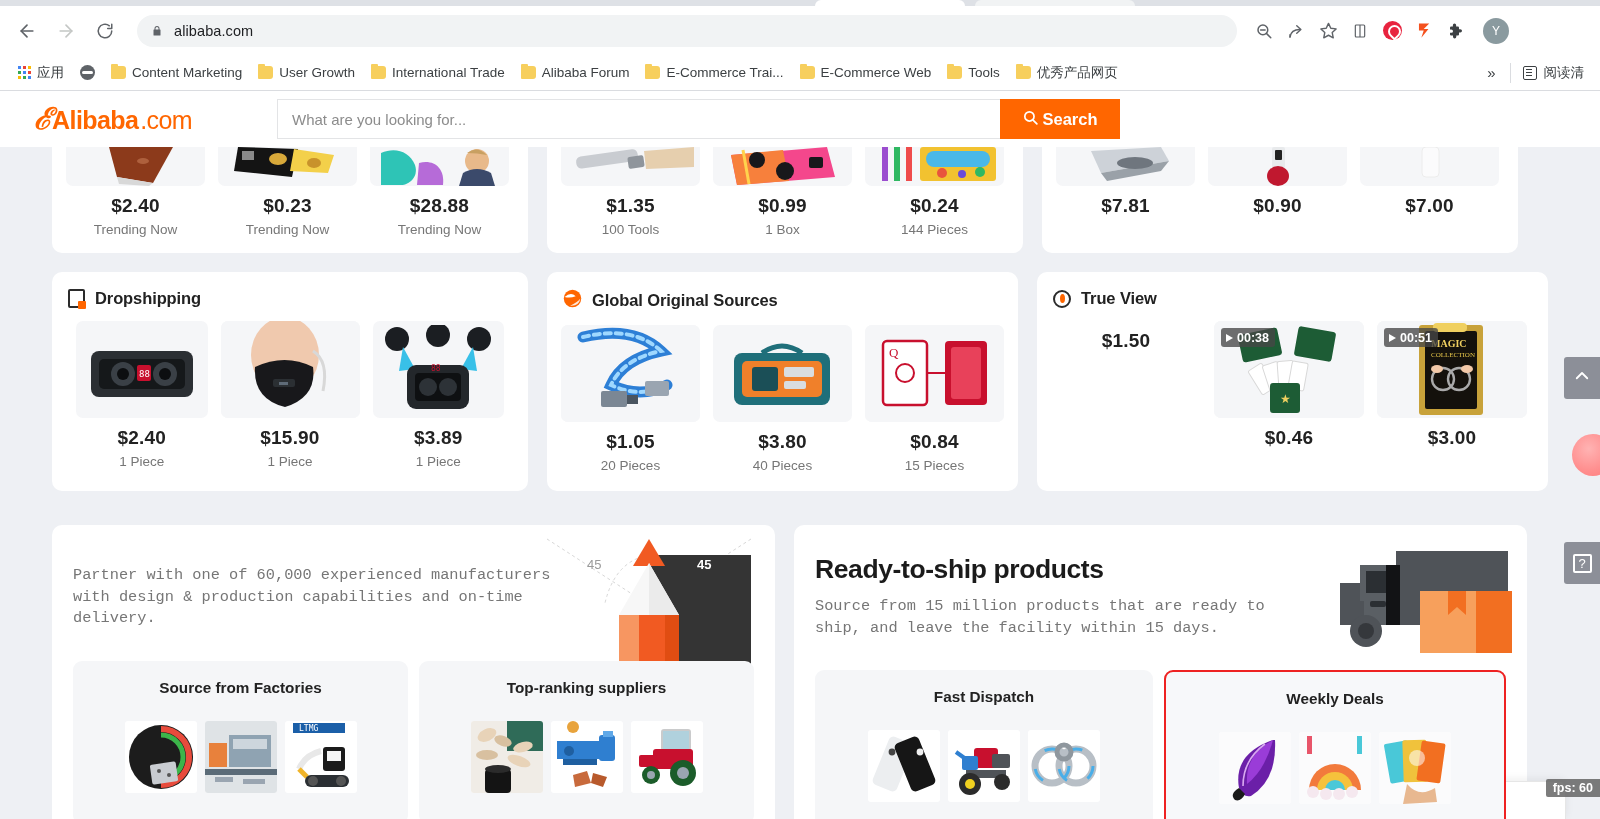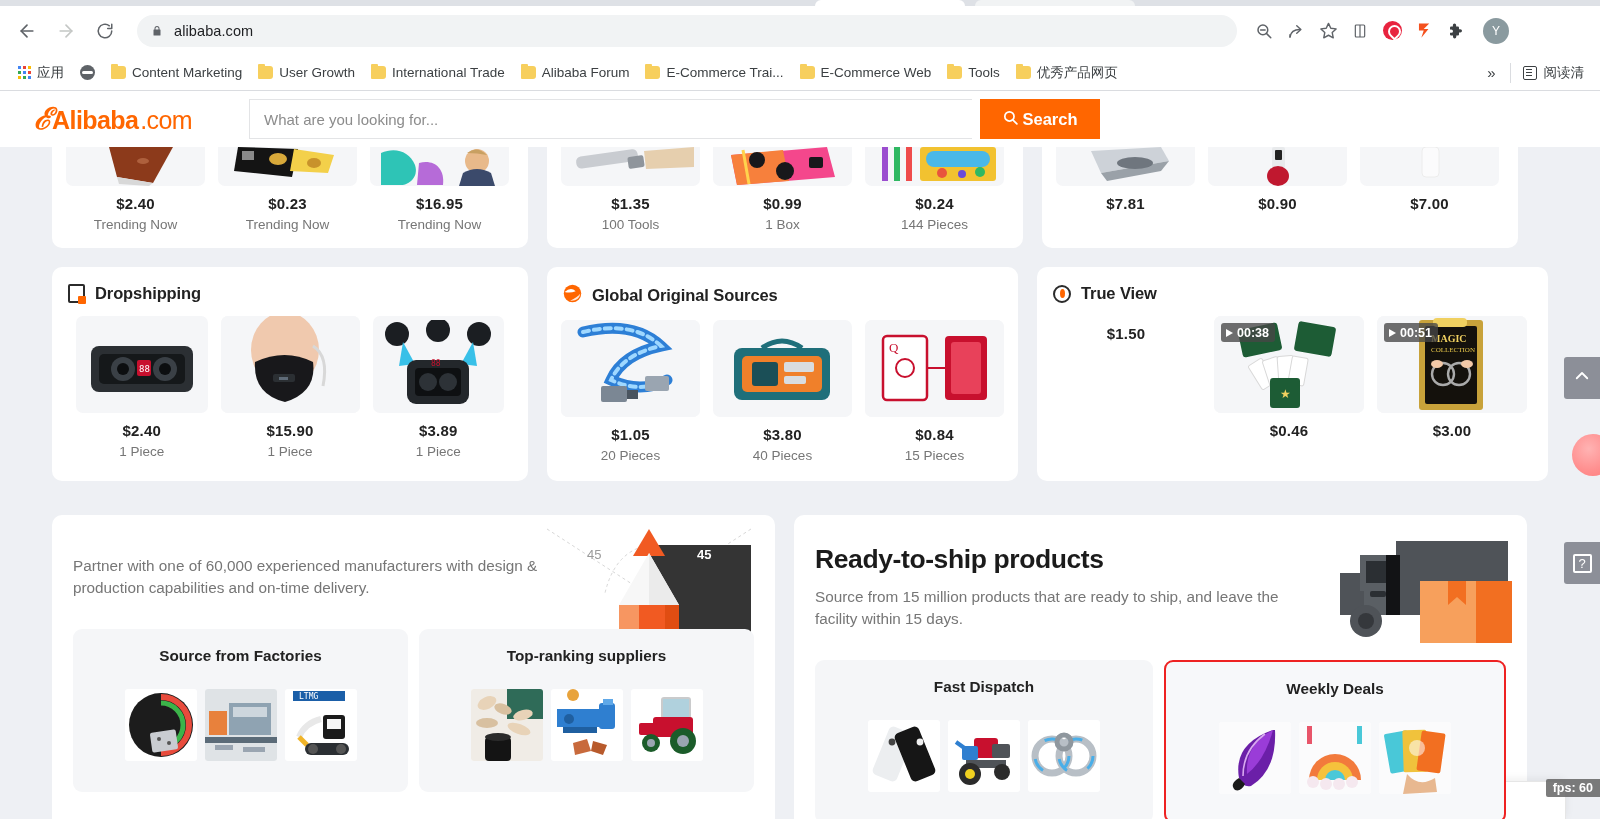--- a/index.html
+++ b/index.html
@@ -96,21 +96,21 @@
   
   .ali-header {
     height: 56px; background: #fff; display: flex; align-items: center;
     padding: 0 0 0 34px; position: relative; z-index: 30;
   }
   .ali-logo { display:flex; align-items: baseline; gap: 2px; }
   .logo-mark { font-size: 30px; color: #f60; font-weight: 700; font-style: italic;
     font-family: "Liberation Serif", serif; letter-spacing:-2px; line-height:1;}
   .logo-alibaba { font-size: 25px; font-weight: 700; color: #f60; letter-spacing: -.6px; }
   .logo-com { font-size: 25px; color: #f60; letter-spacing: -.6px;}
-  .searchwrap { display: flex; margin-left: 57px; gap: 8px; }
+  .searchwrap { display: flex; margin-left: 85px; }
   .searchbox {
     width: 723px; height: 40px; border: 1px solid #e3e4e6; border-right: none;
     background: #fff; display: flex; align-items: center; padding: 0 14px;
   }
   .searchbox input {
     border: none; outline: none; width: 100%; font-size: 15px; color: #666;
     font-family: "Liberation Sans", sans-serif; background: transparent;
   }
   .searchbox input::placeholder { color: #8c8c8c; }
   .searchbtn {
@@ -129,21 +129,21 @@
   .strip { display:flex; gap: 19px; padding: 0 52px; }
   .strip-card { background:#fff; border-radius: 0 0 10px 10px; padding: 0 14px 16px; }
   .prodrow { display: flex; gap: 13px; }
   .cell { width: 139px; }
   .thumb {
     background: #f5f6f8; border-radius: 7px; overflow: hidden; position: relative;
     display:flex; align-items:center; justify-content:center;
   }
   .thumb.clip { height: 39px; border-radius: 0 0 7px 7px; }
   .thumb.full { height: 97px; }
-  .price { text-align: center; font-size: 15px; font-weight: 700; color: #222;
+  .price { text-align: center; font-size: 19px; font-weight: 700; color: #222;
     margin-top: 9px; letter-spacing: .2px;}
   .moq { text-align: center; font-size: 13.5px; color: #767676; margin-top: 5px; }
 
   .sec-head { display: flex; align-items: center; gap: 10px; padding: 17px 0 13px 16px; }
   .sec-title { font-size: 16.5px; font-weight: 700; color: #222; letter-spacing:-.1px;}
 
   .ico-clip { width:17px;height:19px;position:relative;flex:none;}
   .ico-clip::before{content:"";position:absolute;inset:0;border:2px solid #2b2b2b;border-radius:2px;}
   .ico-clip::after{content:"";position:absolute;right:-1px;bottom:-1px;width:8px;height:8px;background:#f60;border-radius:1px;}
   .ico-eye{width:18px;height:18px;border-radius:50%;border:2.4px solid #2b2b2b;display:flex;align-items:center;justify-content:center;flex:none;}
@@ -159,21 +159,21 @@
     border-top:4.5px solid transparent;border-bottom:4.5px solid transparent;}
 
   
   .promo-row { display: flex; gap: 19px; padding: 0 52px; margin-top: 34px; }
   .promo {
     background: #fff; border-radius: 10px; padding: 29px 21px 22px;
     position: relative; overflow: hidden;
   }
   .promo h2 { font-size: 26.5px; font-weight: 700; letter-spacing: -.4px; color: #1b1b1b; }
   .promo p { font-size: 15.3px; color: #767676; line-height: 1.42; margin-top: 11px;
-    max-width: 480px; }
+    max-width: 480px; font-family: Liberation Mono, monospace; }
   .tiles { display: flex; gap: 11px; margin-top: 31px; position: relative; z-index: 2;}
   .tile {
     flex: 1; background: #f5f6f8; border-radius: 9px; padding: 18px 10px 14px;
     min-height: 163px;
   }
   .tile.highlight { border: 2.5px solid #ee2222; background:#f7f8fa; }
   .tile h3 { font-size: 15.3px; font-weight: 700; text-align: center; color: #222; }
   .tile-imgs { display: flex; justify-content: center; gap: 8px; margin-top: 24px; align-items:flex-end;}
   .pimg { width: 72px; height: 72px; border-radius: 3px; background: #fff;
     overflow: hidden; position: relative; }
@@ -416,21 +416,21 @@
         <div class="cell">
           <div class="thumb clip">
             <svg width="130" height="39" viewBox="0 0 130 39">
                 <path d="M6 6 C20 0 34 4 40 18 C44 30 34 38 26 38 L6 38 Z" fill="#2ec4b6"></path>
                 <path d="M44 16 C58 12 70 20 68 38 L42 38 Z" fill="#b66bd8"></path>
                 <circle cx="102" cy="14" r="12" fill="#e8b98a"></circle>
                 <path d="M88 26 q14 -8 28 0 l4 13 -36 0z" fill="#3b4a6b"></path>
                 <path d="M92 6 q10 -8 20 2 q-10 -2 -20 -2z" fill="#c8a062"></path>
               </svg>
           </div>
-          <div class="price">$16.95</div>
+          <div class="price">$28.88</div>
           <div class="moq">Trending Now</div>
         </div>
       </div>
     </div>
 
     <div class="strip-card" style="width:476px">
       <div class="prodrow">
         <div class="cell">
           <div class="thumb clip">
             <svg width="130" height="39" viewBox="0 0 130 39">

